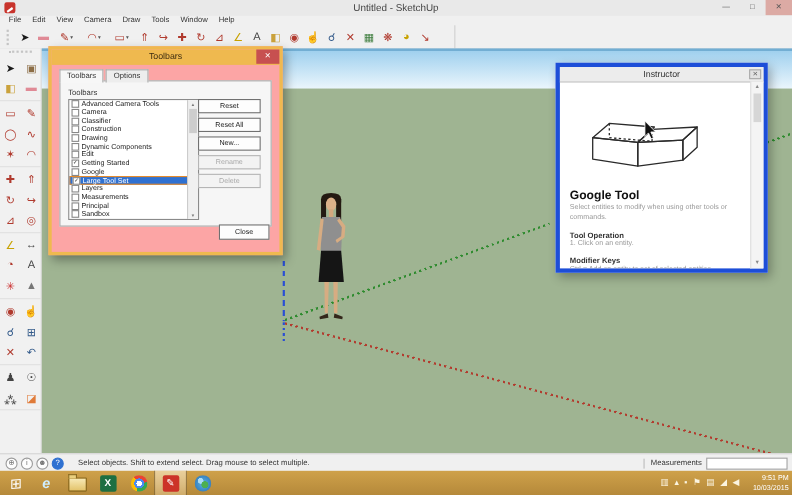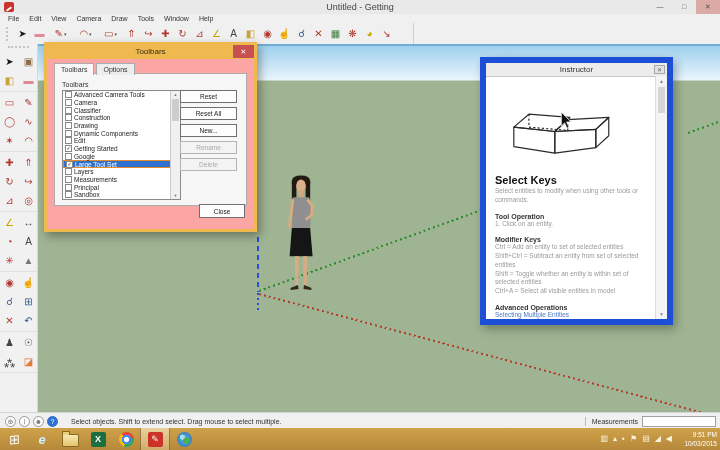--- a/index.html
+++ b/index.html
@@ -78,22 +78,22 @@
              font-size:4px;color:#777;text-align:center}
   .lb-scroll .up{position:absolute;top:1px;left:0;right:0}
   .lb-scroll .down{position:absolute;bottom:1px;left:0;right:0}
   .lb-scroll .thumb{position:absolute;top:8px;left:1px;right:1px;height:22px;background:#cdcdcd}
   .dlg-btn{position:absolute;right:9px;width:57px;height:13px;background:#fdfdfd;border:1px solid #707070;
            font-size:6.5px;color:#222;text-align:center;line-height:12px;box-sizing:border-box}
   .dlg-btn.disabled{color:#aaa;border-color:#b5b5b5;background:#f3f3f3}
   .dlg-close-btn{position:absolute;right:9px;bottom:3px;width:46px;height:14px;background:#fdfdfd;
            border:1px solid #707070;font-size:6.5px;color:#222;text-align:center;line-height:13px;box-sizing:border-box}
   
-  .inst{position:absolute;left:480px;top:57px;width:193px;height:268px;background:#fff;
-        border:6px solid #1d4ed8;box-sizing:border-box;box-shadow:3px 4px 9px rgba(0,0,0,.3);z-index:9}
+  .inst{position:absolute;left:505px;top:57px;width:193px;height:191px;background:#fff;
+        border:4px solid #1d4ed8;box-sizing:border-box;box-shadow:3px 4px 9px rgba(0,0,0,.3);z-index:9}
   .inst-titlebar{height:13px;background:#ececec;border-bottom:1px solid #c6c6c6;text-align:center;
                  font-size:8px;line-height:13px;color:#333;position:relative}
   .inst-close{position:absolute;right:2px;top:2px;width:11px;height:9px;background:#e2e2e2;
               border:1px solid #a8a8a8;font-size:6px;line-height:8px;text-align:center;color:#666;box-sizing:border-box}
   .inst-body{position:absolute;left:0;top:13px;right:11px;bottom:0;overflow:hidden;padding:4px 9px;box-sizing:border-box}
   .inst-scroll{position:absolute;right:0;top:13px;bottom:0;width:11px;background:#f4f4f4;border-left:1px solid #ddd;
                font-size:5px;color:#888;text-align:center}
   .inst-scroll .up{position:absolute;top:2px;left:0;right:0}
   .inst-scroll .down{position:absolute;bottom:2px;left:0;right:0}
   .inst-scroll .thumb{position:absolute;top:11px;left:2px;right:2px;height:26px;background:#d6d6d6}
@@ -144,21 +144,21 @@
                  radial-gradient(#59b1e3,#2a6eb0)}
   .tb-tray{position:absolute;right:48px;top:0;height:100%;display:flex;align-items:center;gap:5px}
   .tray-icon{color:#fbf4e0;font-size:8px;line-height:1}
   .tb-clock{position:absolute;right:3px;top:2px;text-align:right;color:#fff;font-size:6.5px;line-height:9px}
 </style>
 </head>
 <body>
 
 <div class="titlebar">
   <span class="su-logo"></span>
-  <span class="tb-title">Untitled - Getting</span>
+  <span class="tb-title">Untitled - SketchUp</span>
   <span class="win-controls">
     <span class="wc">—</span>
     <span class="wc">□</span>
     <span class="wc close">✕</span>
   </span>
 </div>
 
 <div class="menubar">
 
 <span class="menu-item">File</span>
@@ -520,21 +520,21 @@
         <path d="M12,40 L26,28 L64,31 L50,44 Z"></path>
         <path d="M50,44 L50,64 L88,59 L88,42 Z"></path>
         <path d="M50,44 L62,33 L100,31 L88,42 Z"></path>
         <path d="M88,42 L100,31 L100,48 L88,59 Z"></path>
         <path d="M26,28 L26,40" stroke-dasharray="2,2"></path>
         <path d="M26,40 L62,43" stroke-dasharray="2,2"></path>
         <path d="M62,33 L62,43" stroke-dasharray="2,2"></path>
       </g>
       <path d="M56,26 l0,13 l3,-3 l2.2,5 l2,-0.9 l-2.2,-4.9 l4,0 Z" fill="#111" stroke="#fff" stroke-width="0.7"></path>
     </svg>
-    <div class="inst-heading">Select Keys</div>
+    <div class="inst-heading">Google Tool</div>
     <div class="inst-desc">Select entities to modify when using other tools or commands.</div>
     <div class="inst-sec-title">Tool Operation</div>
     <div>
 
     <div class="inst-line">1.  Click on an entity.</div>
       </div>
     <div class="inst-sec-title">Modifier Keys</div>
     <div>
 
     <div class="inst-line">Ctrl = Add an entity to set of selected entities</div>

